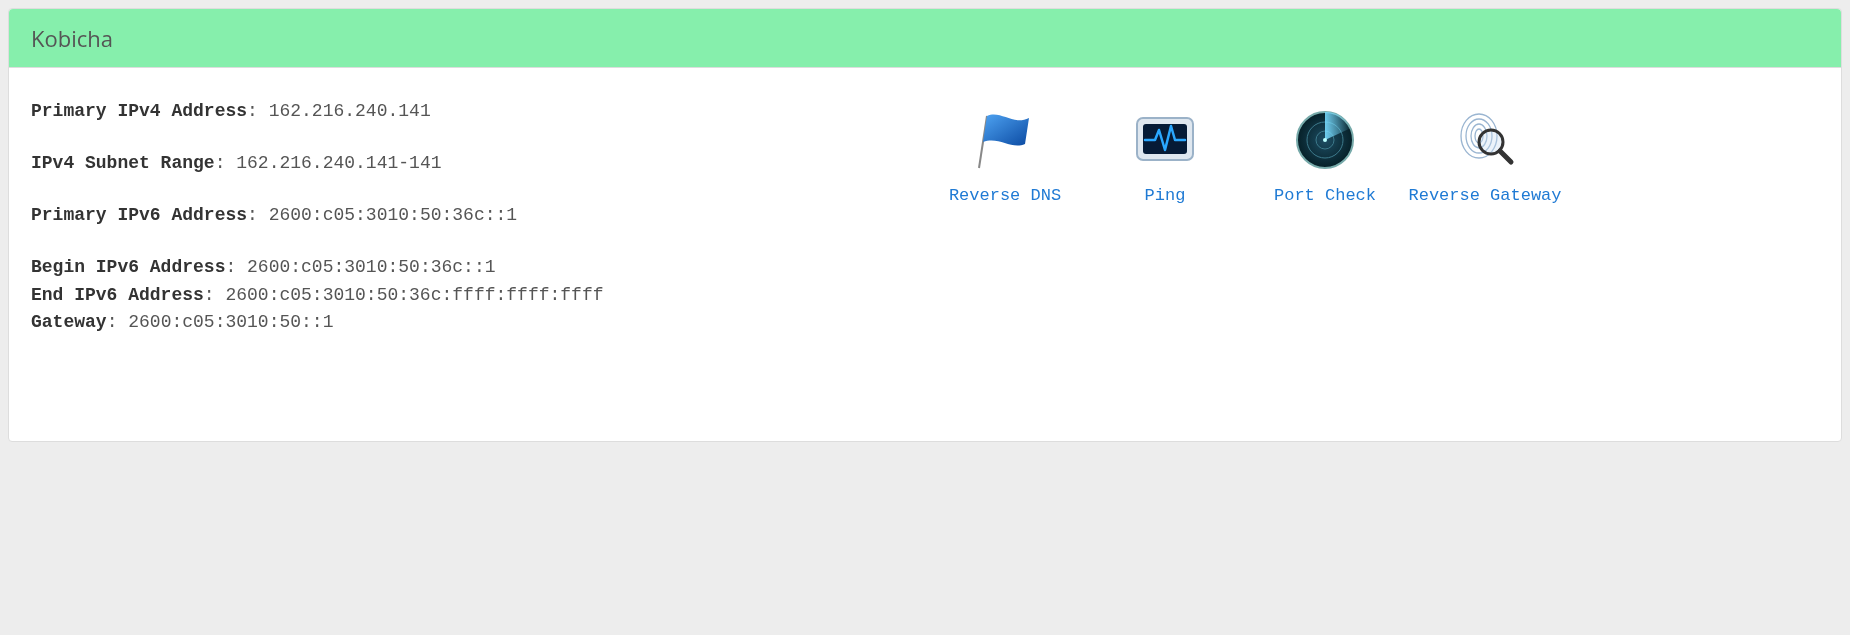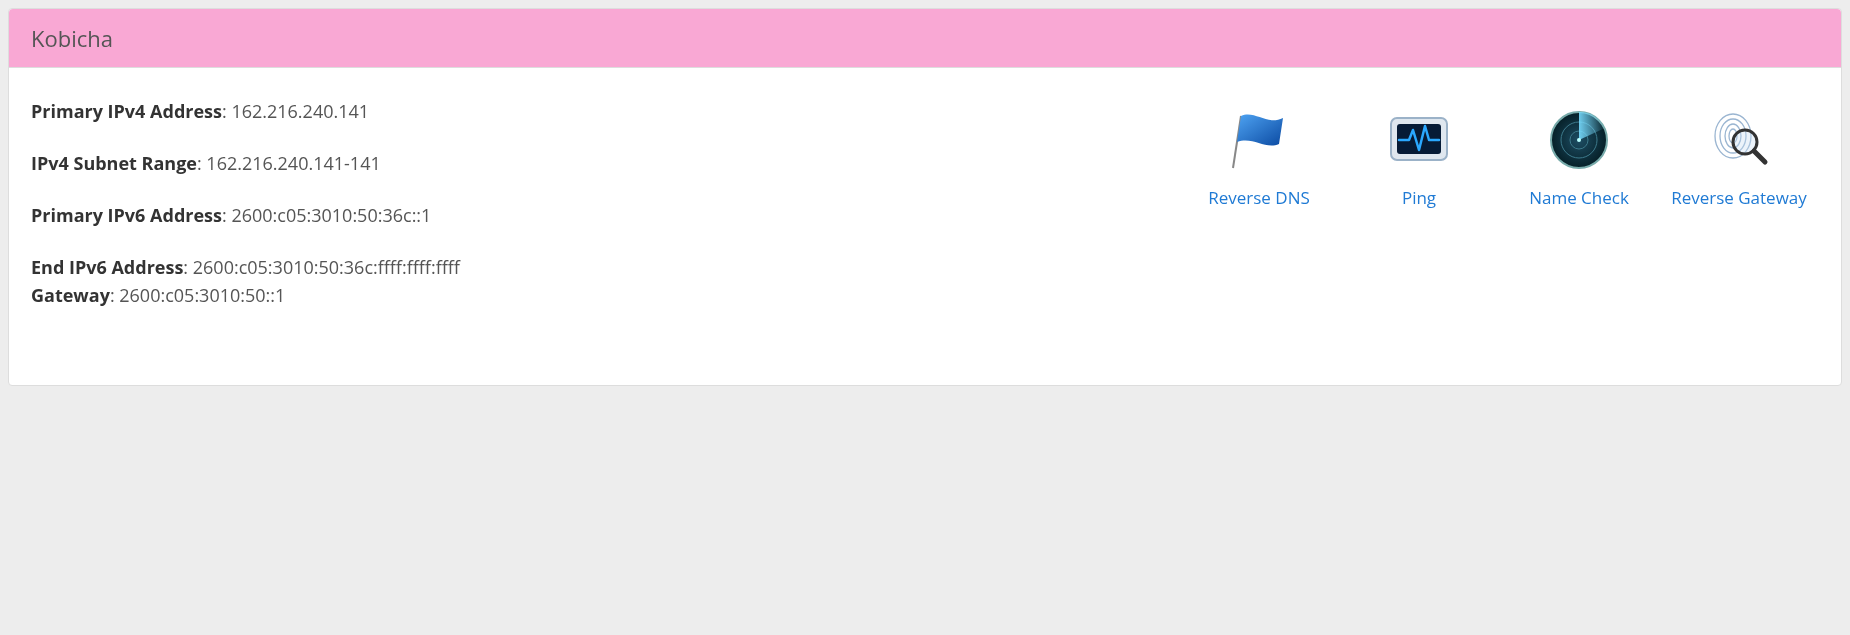--- a/index.html
+++ b/index.html
@@ -8,43 +8,44 @@
       background: #ededed;
       padding: 8px;
       color: #333;
     }
     .panel {
       background: #fff;
       border: 1px solid #ddd;
       border-radius: 4px;
     }
     .panel-header {
-      background: #f9a8d4;
+      background: #86efac;
       border-bottom: 1px solid #ddd;
       border-radius: 4px 4px 0 0;
       padding: 14px 22px;
       font-size: 22px;
       color: #555;
     }
     .panel-body {
-      padding: 30px 22px 52px 22px;
+      padding: 30px 22px 80px 22px;
       display: flex;
+      font-family: Liberation Mono, monospace;
     }
     .net-info {
       flex: 1 1 50%;
       font-size: 18px;
       color: #555;
       line-height: 1.55;
     }
     .net-info .group { margin-bottom: 24px; }
     .net-info .row strong { color: #333; font-weight: 700; }
     .tools {
       flex: 1 1 50%;
       display: flex;
-      justify-content: flex-end;
+      justify-content: flex-start;
       align-items: flex-start;
       padding-top: 2px;
     }
     .tool {
       text-align: center;
       cursor: pointer;
       width: 160px;
     }
     .tool-icon {
       width: 64px;
@@ -78,20 +79,23 @@
         </div>
       </div>
 
       <div class="group">
         <div class="row">
           <strong>Primary IPv6 Address</strong>: <span>2600:c05:3010:50:36c::1</span>
         </div>
       </div>
 
       <div class="group">
+        <div class="row">
+          <strong>Begin IPv6 Address</strong>: <span>2600:c05:3010:50:36c::1</span>
+        </div>
         <div class="row">
           <strong>End IPv6 Address</strong>: <span>2600:c05:3010:50:36c:ffff:ffff:ffff</span>
         </div>
         <div class="row">
           <strong>Gateway</strong>: <span>2600:c05:3010:50::1</span>
         </div>
       </div>
 
     </div>
 
@@ -131,21 +135,21 @@
               <stop offset="0" stop-color="rgba(120,220,255,0.9)"></stop>
               <stop offset="1" stop-color="rgba(120,220,255,0)"></stop>
             </linearGradient>
           </defs>
           <circle cx="32" cy="32" r="28" fill="url(#gradar)" stroke="#7aa" stroke-width="2"></circle>
           <circle cx="32" cy="32" r="18" fill="none" stroke="#3d7a8c" stroke-width="1"></circle>
           <circle cx="32" cy="32" r="9" fill="none" stroke="#3d7a8c" stroke-width="1"></circle>
           <path d="M32 32 L58 20 A28 28 0 0 0 32 4 Z" fill="url(#gsweep)"></path>
           <circle cx="32" cy="32" r="2" fill="#bff"></circle>
         </svg>
-        <div class="tool-label">Name Check</div>
+        <div class="tool-label">Port Check</div>
       </div>
 
       <div class="tool">
         <svg class="tool-icon" viewBox="0 0 64 64">
           <g stroke="#9ab5d1" stroke-width="1.3" fill="none">
             <ellipse cx="26" cy="28" rx="18" ry="22"></ellipse>
             <ellipse cx="26" cy="28" rx="13" ry="17"></ellipse>
             <ellipse cx="26" cy="28" rx="8" ry="12"></ellipse>
             <ellipse cx="26" cy="28" rx="4" ry="7"></ellipse>
           </g>

